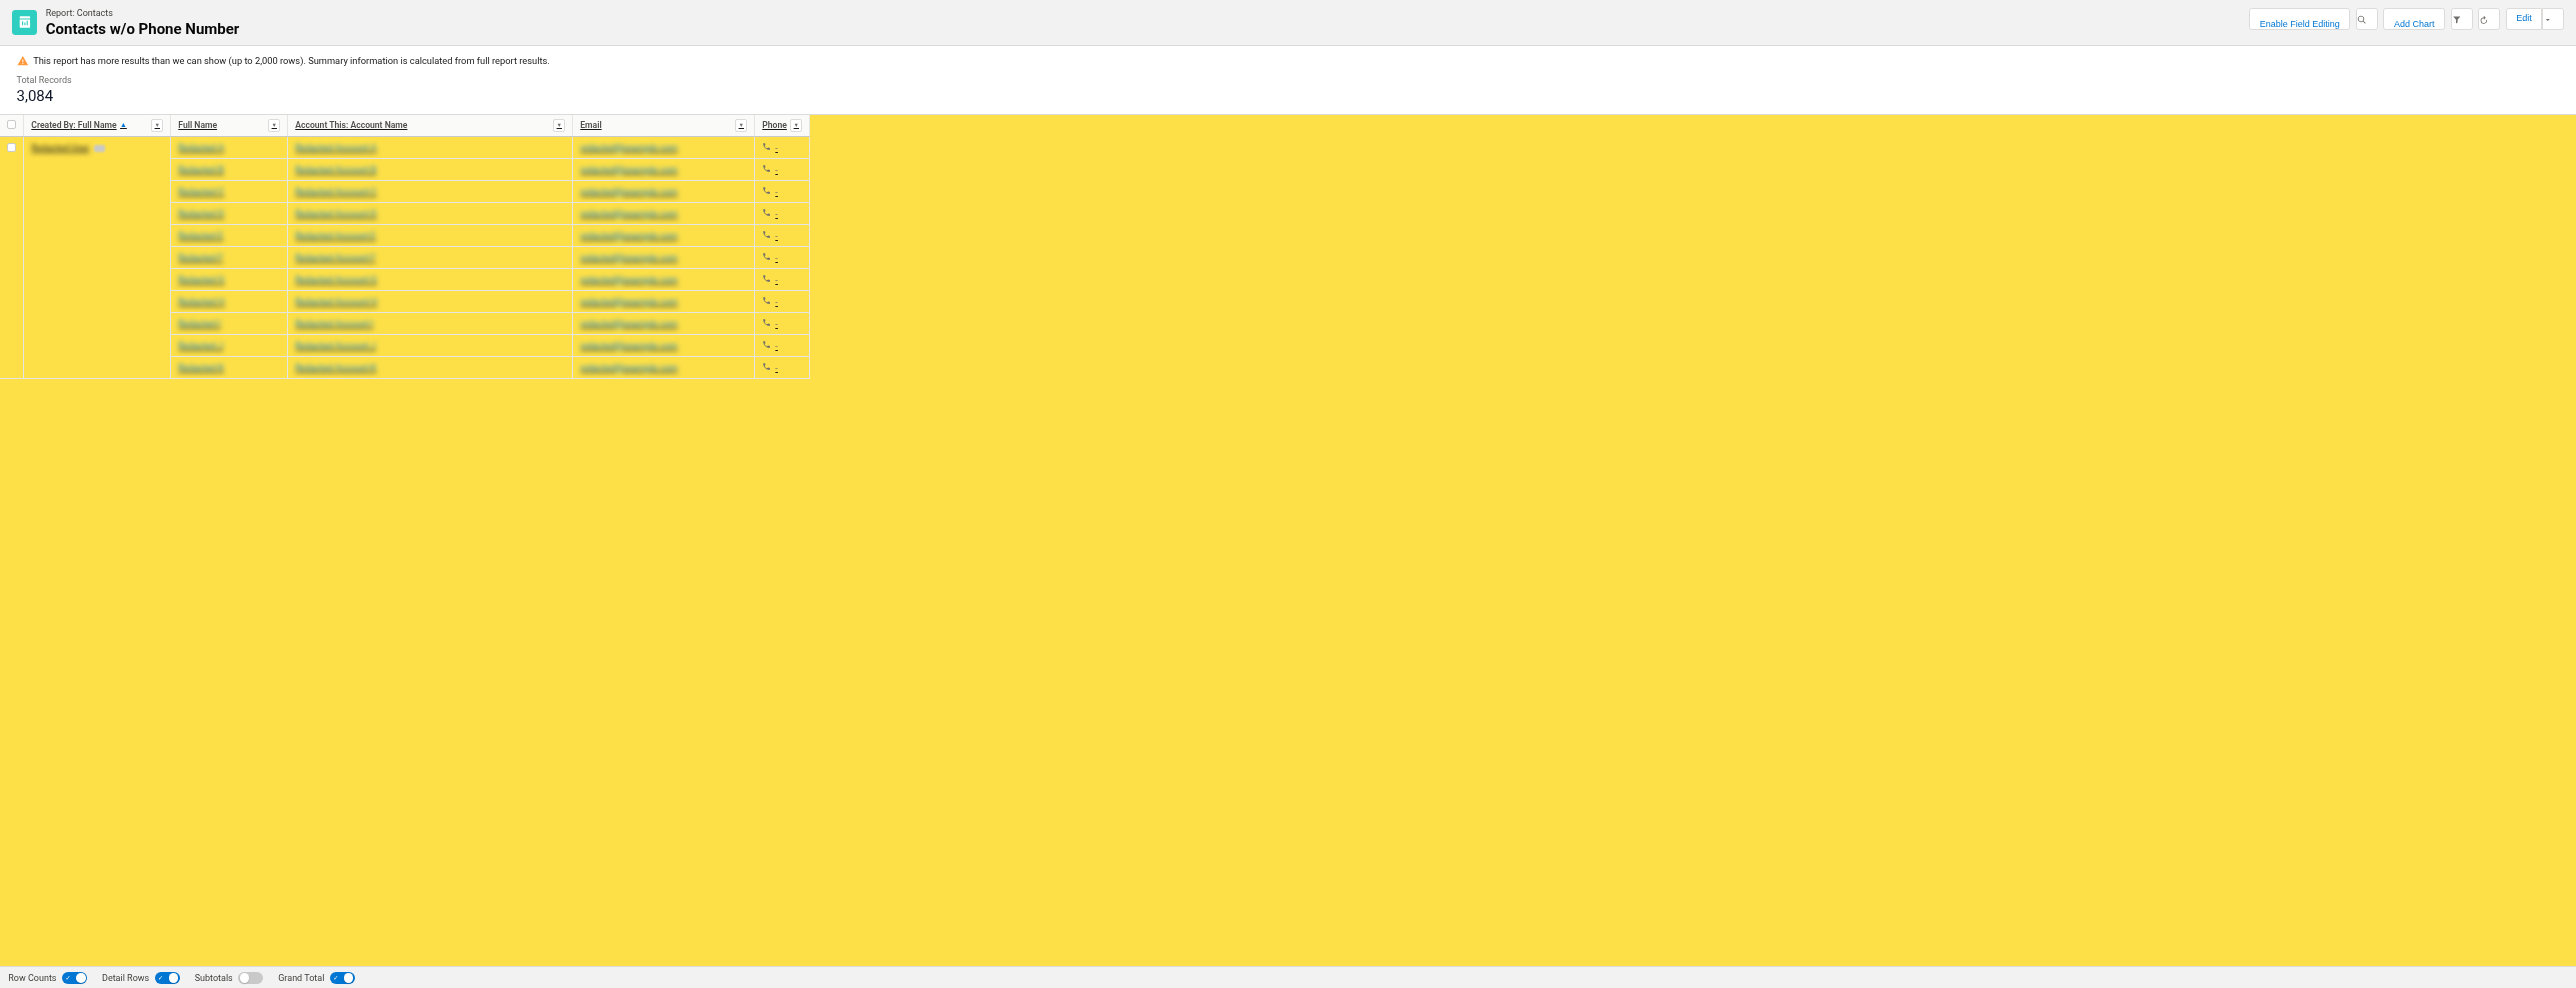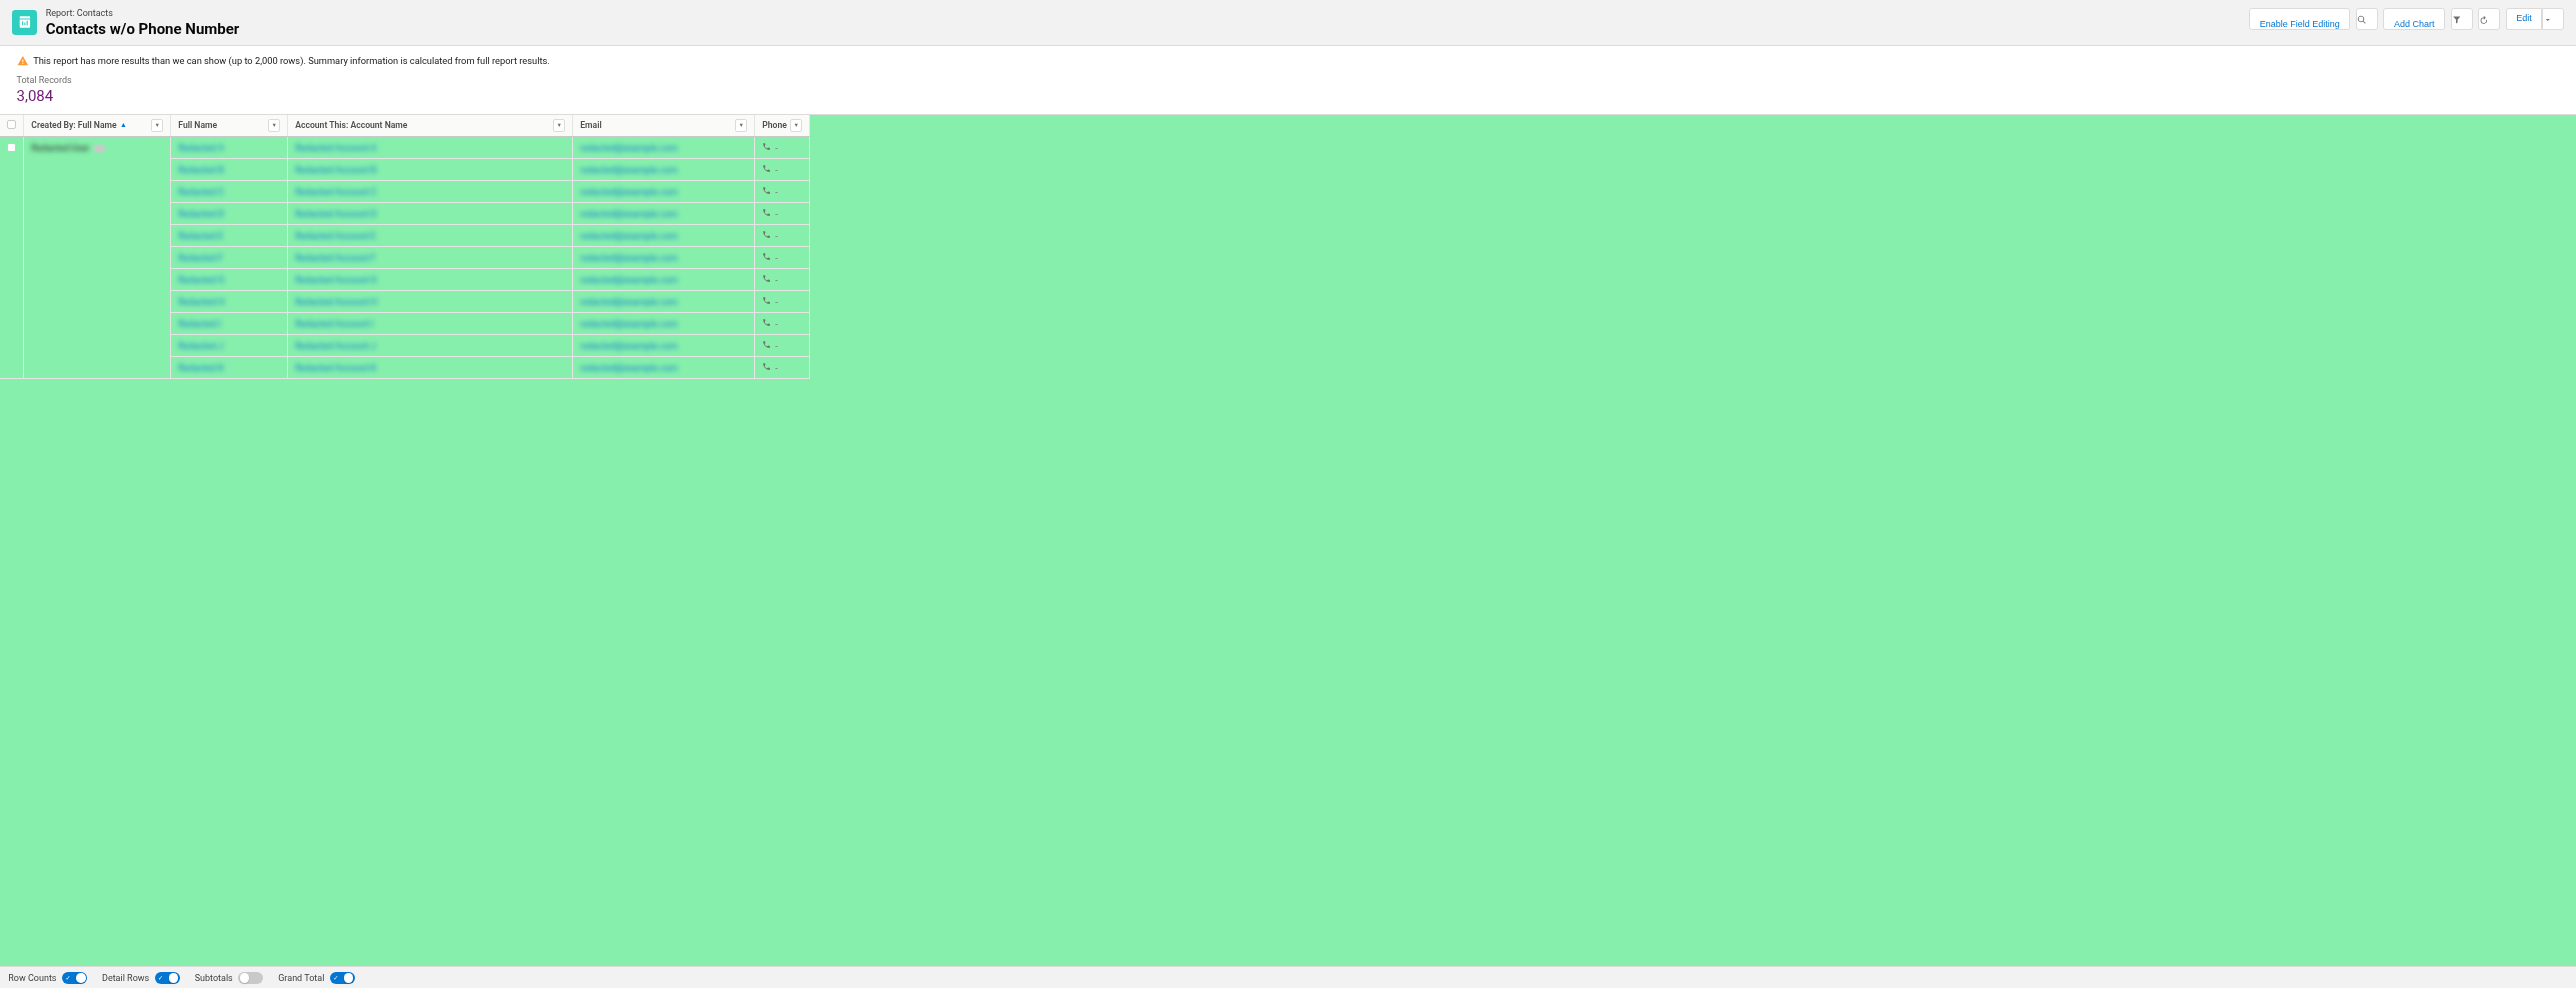--- a/index.html
+++ b/index.html
@@ -104,28 +104,29 @@
     background: #ffffff;
   }
   .warning-bar svg { width: 11.7px; height: 11.7px; flex-shrink: 0; }
 
   
   .summary {
     padding: 5.5px 16.5px 8.3px 16.5px;
     background: #ffffff;
   }
   .summary-label { color: #706e6b; font-size: 9px; margin-bottom: 2.8px; }
-  .summary-value { color: #701a75; font-size: 15px; font-weight: 400; }
+  .summary-value { color: #0f172a; font-size: 15px; font-weight: 400; }
 
   
   .grid-wrap {
     flex: 1 1 auto;
     overflow: auto;
     border-top: 0.7px solid #dddbda;
-    background: #86efac;
+    background: #fde047;
+    text-decoration: underline;
   }
   table { border-collapse: collapse; table-layout: fixed; }
   th, td {
     border-right: 0.7px solid #e5e5e5;
     border-bottom: 0.7px solid #e5e5e5;
     padding: 0 6.9px;
     height: 22px;
     text-align: left;
     vertical-align: middle;
     white-space: nowrap;

